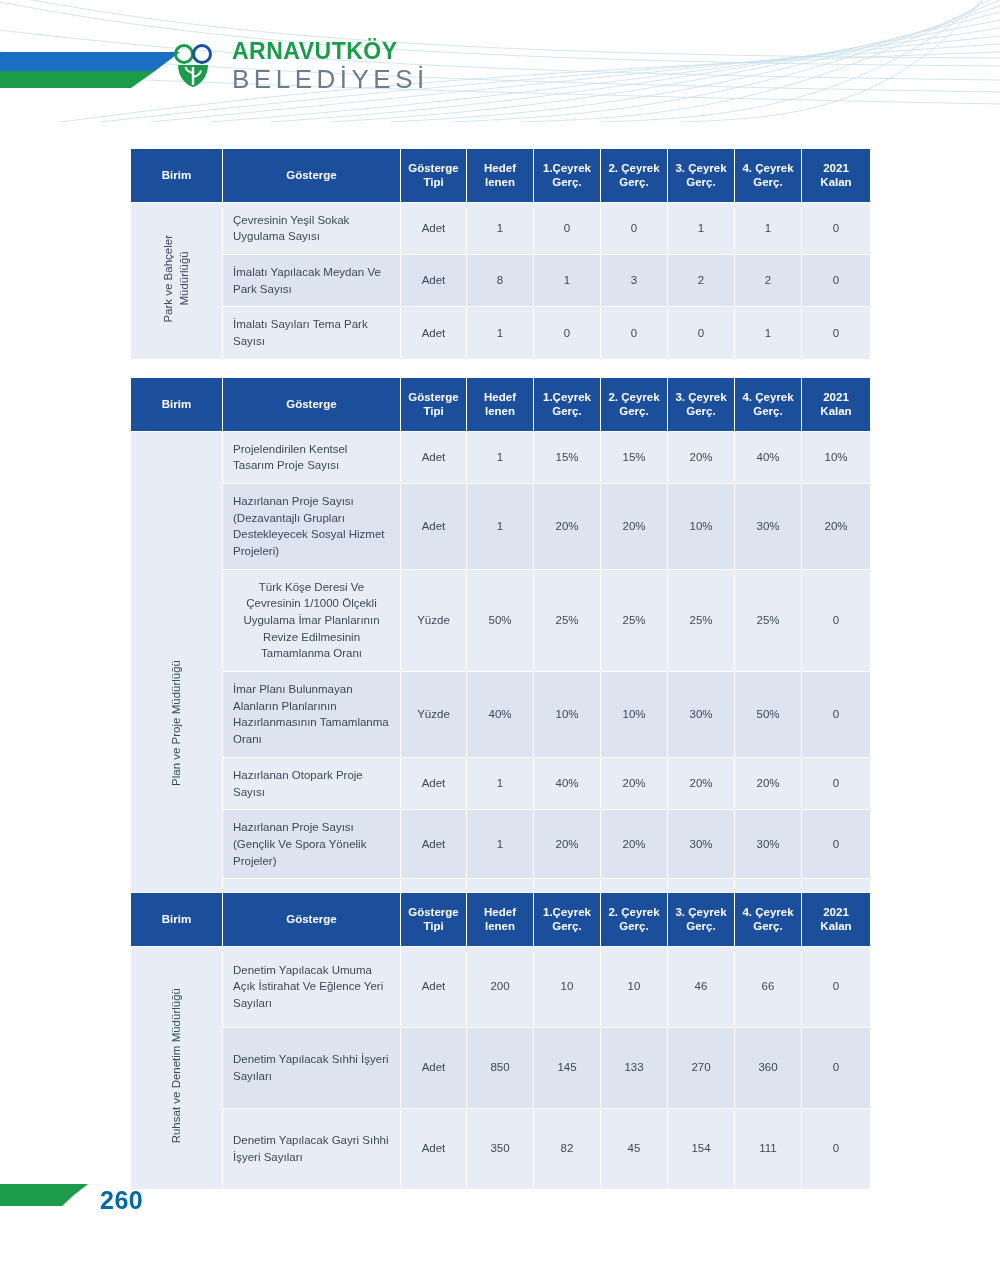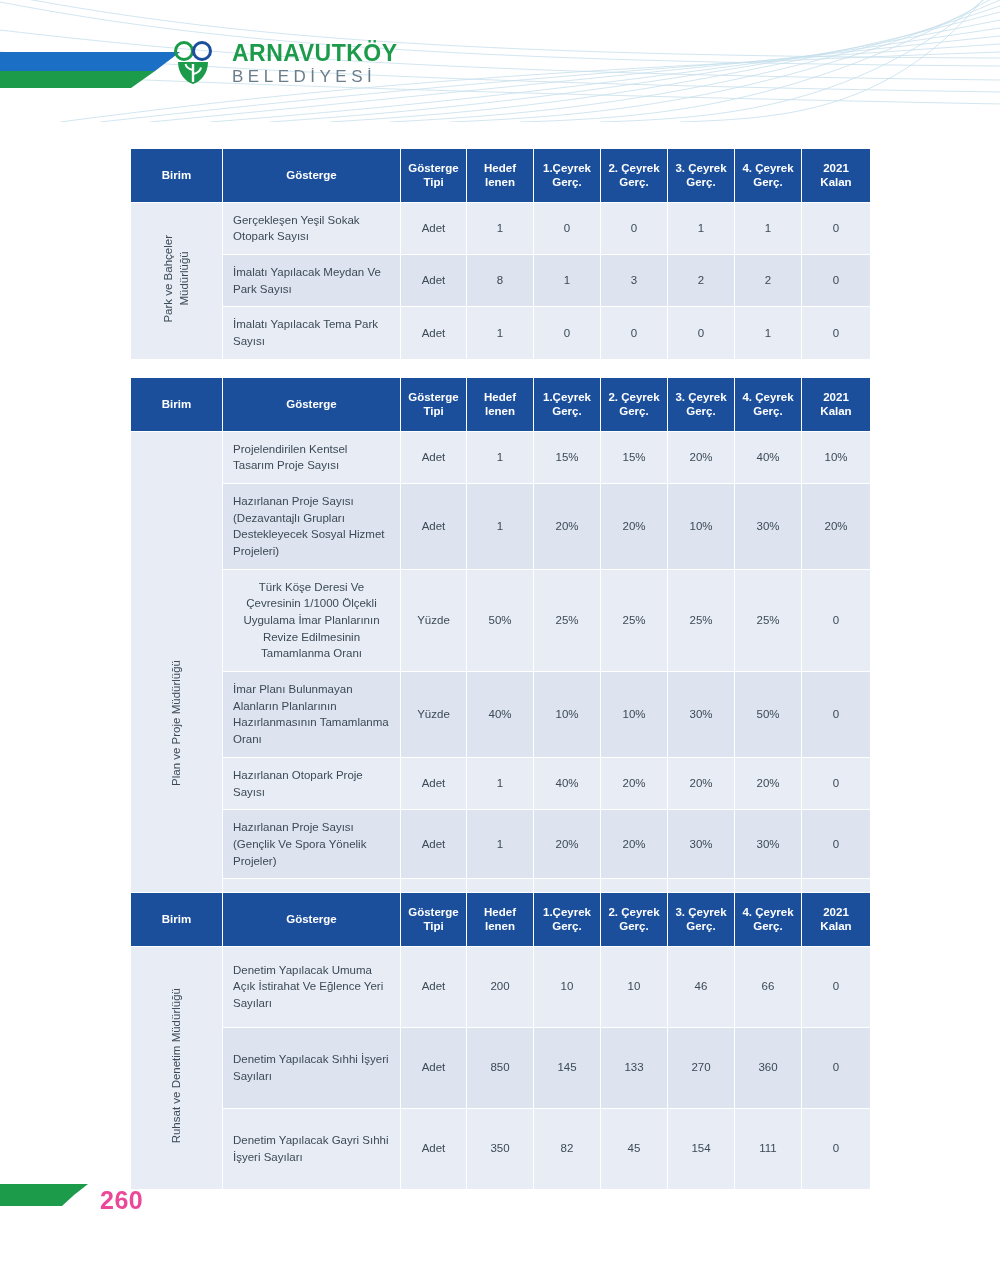--- a/index.html
+++ b/index.html
@@ -54,21 +54,21 @@
     line-height: 1;
   }
   .logo-text .l1 {
     font-size: 23px;
     font-weight: bold;
     letter-spacing: 0.5px;
     color: #1c9b4b;
     display: block;
   }
   .logo-text .l2 {
-    font-size: 17px;
+    font-size: 26px;
     letter-spacing: 4.5px;
     color: #6b7d8a;
     display: block;
     margin-top: 3px;
   }
 
   
   .tbl-wrap {
     position: absolute;
     left: 130px;
@@ -136,21 +136,21 @@
     bottom: 55px;
     width: 88px;
     height: 22px;
   }
   .page-num {
     position: absolute;
     left: 100px;
     bottom: 46px;
     font-size: 25px;
     font-weight: bold;
-    color: #ec4899;
+    color: #0369a1;
     letter-spacing: 0.5px;
   }
 </style>
 </head>
 <body>
 
 <div class="header">
   <svg class="header-waves" viewBox="0 0 1000 122" preserveAspectRatio="none">
     <g fill="none" stroke="#bcd9e8" stroke-width="0.8" opacity="0.85">
       <path d="M 0 2 C 200 40 420 62 1000 66"></path>
@@ -218,41 +218,41 @@
         <th>2. Çeyrek Gerç.</th>
         <th>3. Çeyrek Gerç.</th>
         <th>4. Çeyrek Gerç.</th>
         <th>2021 Kalan</th>
       </tr>
     </thead>
     <tbody>
       <tr>
         <td class="birim" rowspan="3"><span class="vert">Park ve Bahçeler
 Müdürlüğü</span></td>
-        <td>Gerçekleşen Yeşil Sokak Otopark Sayısı</td>
+        <td>Çevresinin Yeşil Sokak Uygulama Sayısı</td>
         <td class="ctr">Adet</td>
         <td class="ctr">1</td>
         <td class="ctr">0</td>
         <td class="ctr">0</td>
         <td class="ctr">1</td>
         <td class="ctr">1</td>
         <td class="ctr">0</td>
       </tr>
       <tr>
         <td class="alt">İmalatı Yapılacak Meydan Ve Park Sayısı</td>
         <td class="ctr alt">Adet</td>
         <td class="ctr alt">8</td>
         <td class="ctr alt">1</td>
         <td class="ctr alt">3</td>
         <td class="ctr alt">2</td>
         <td class="ctr alt">2</td>
         <td class="ctr alt">0</td>
       </tr>
       <tr>
-        <td>İmalatı Yapılacak Tema Park Sayısı</td>
+        <td>İmalatı Sayıları Tema Park Sayısı</td>
         <td class="ctr">Adet</td>
         <td class="ctr">1</td>
         <td class="ctr">0</td>
         <td class="ctr">0</td>
         <td class="ctr">0</td>
         <td class="ctr">1</td>
         <td class="ctr">0</td>
       </tr>
     </tbody>
   </table>

